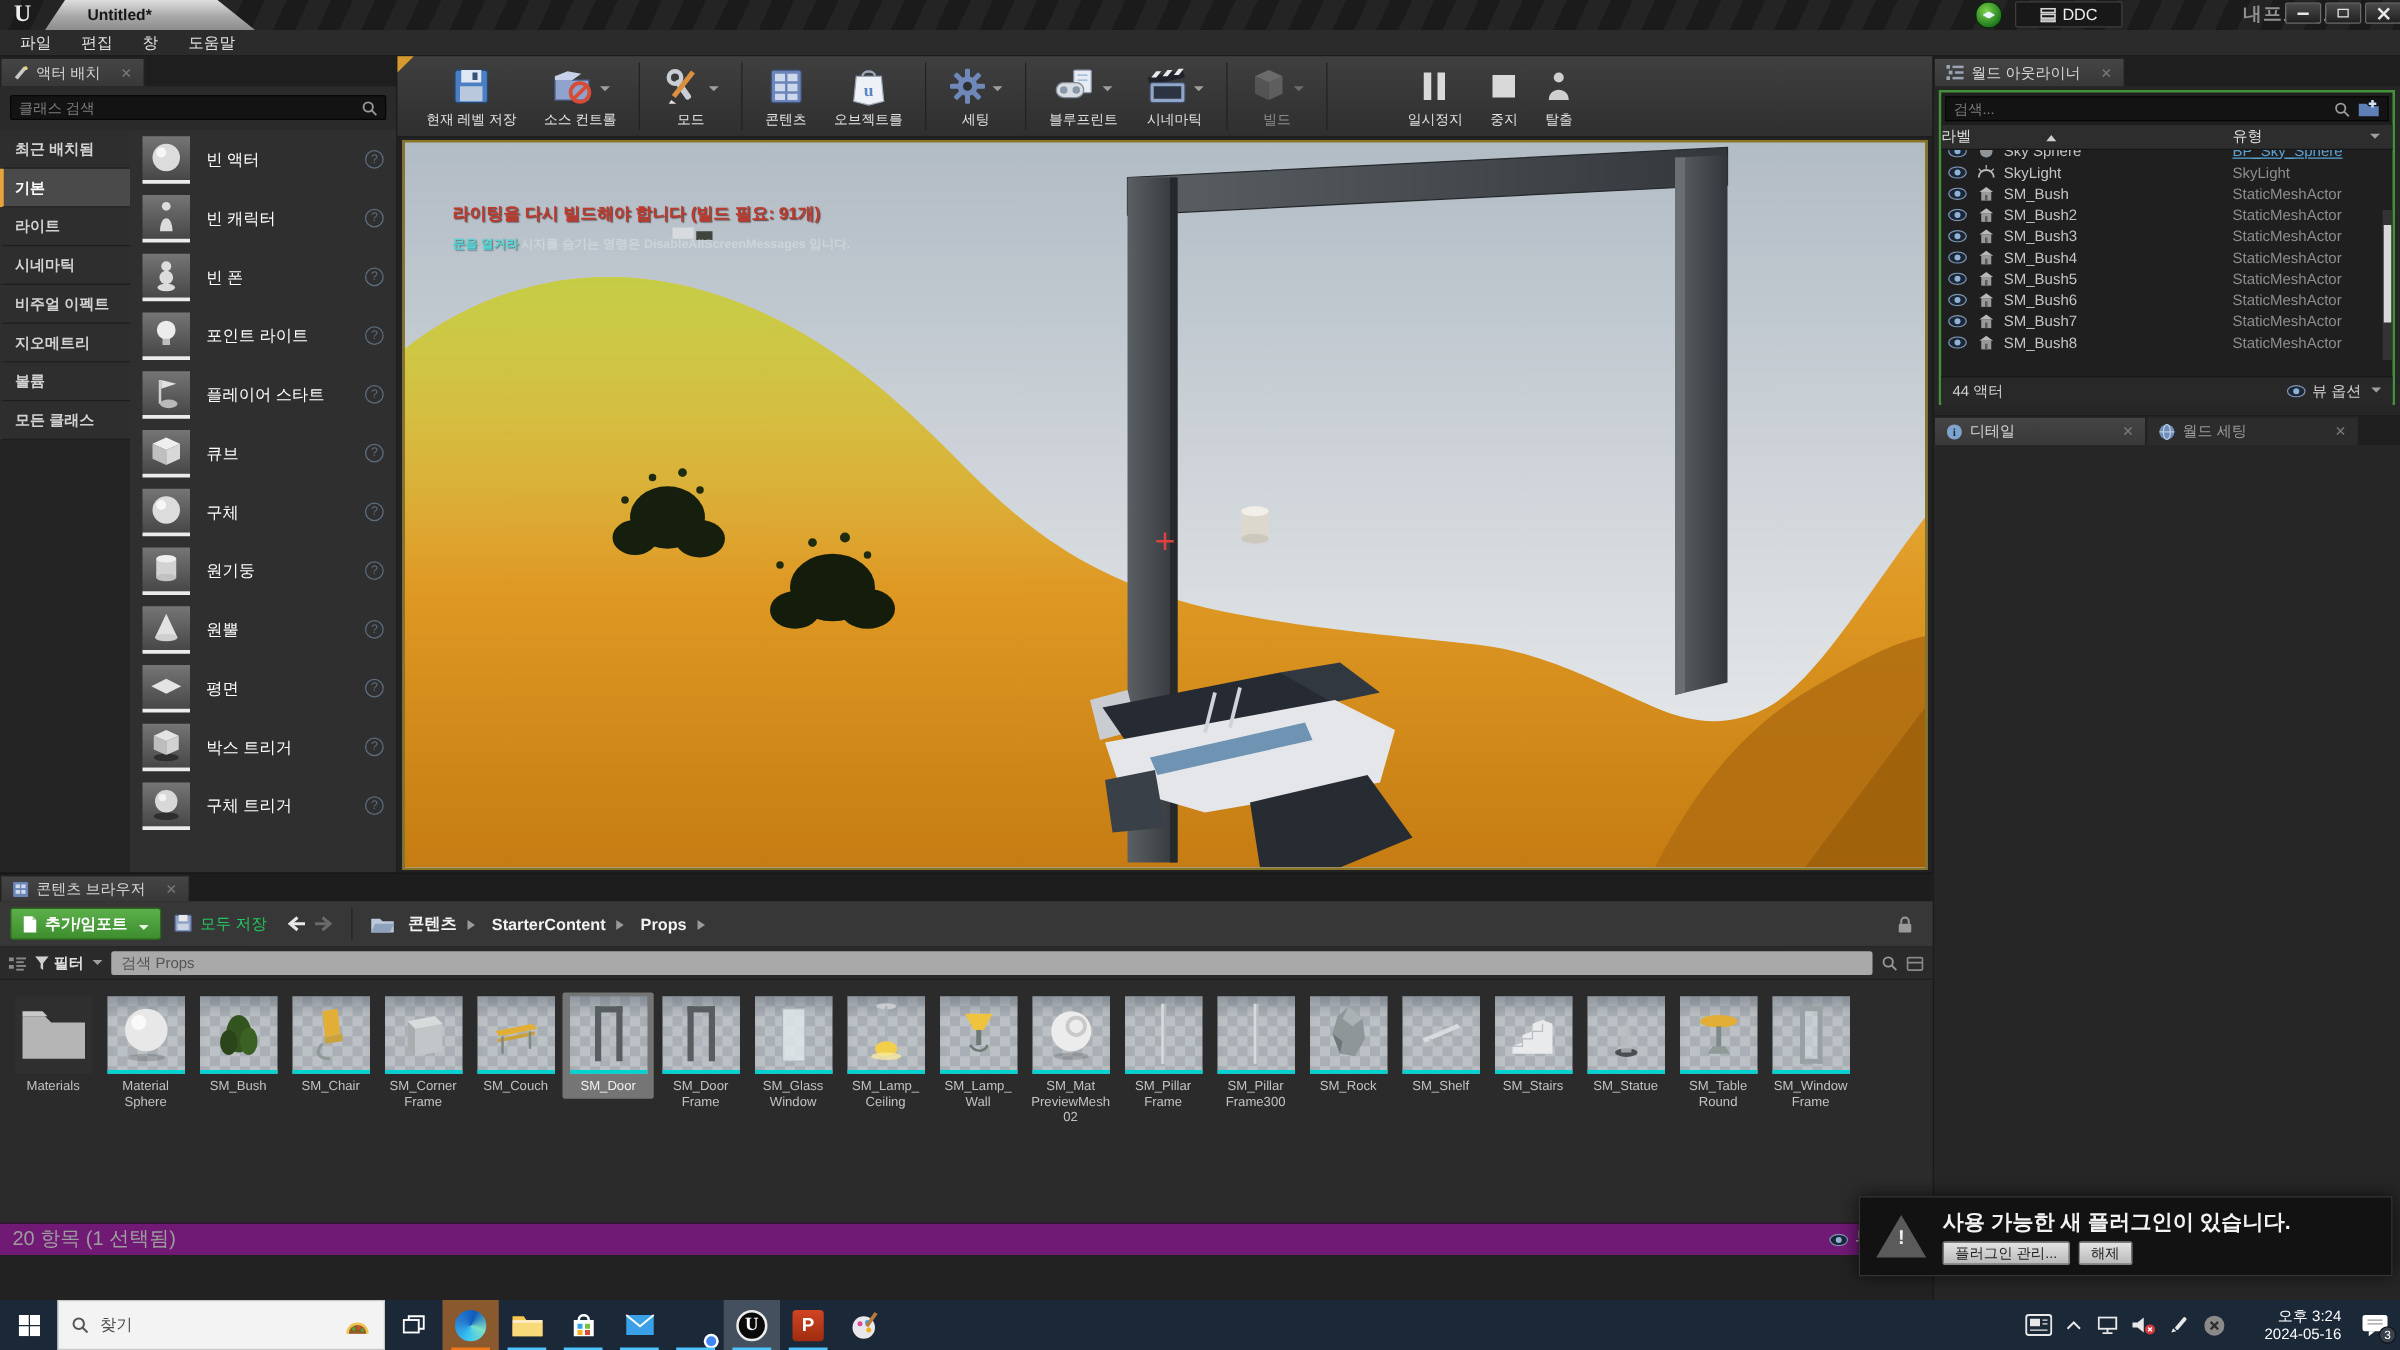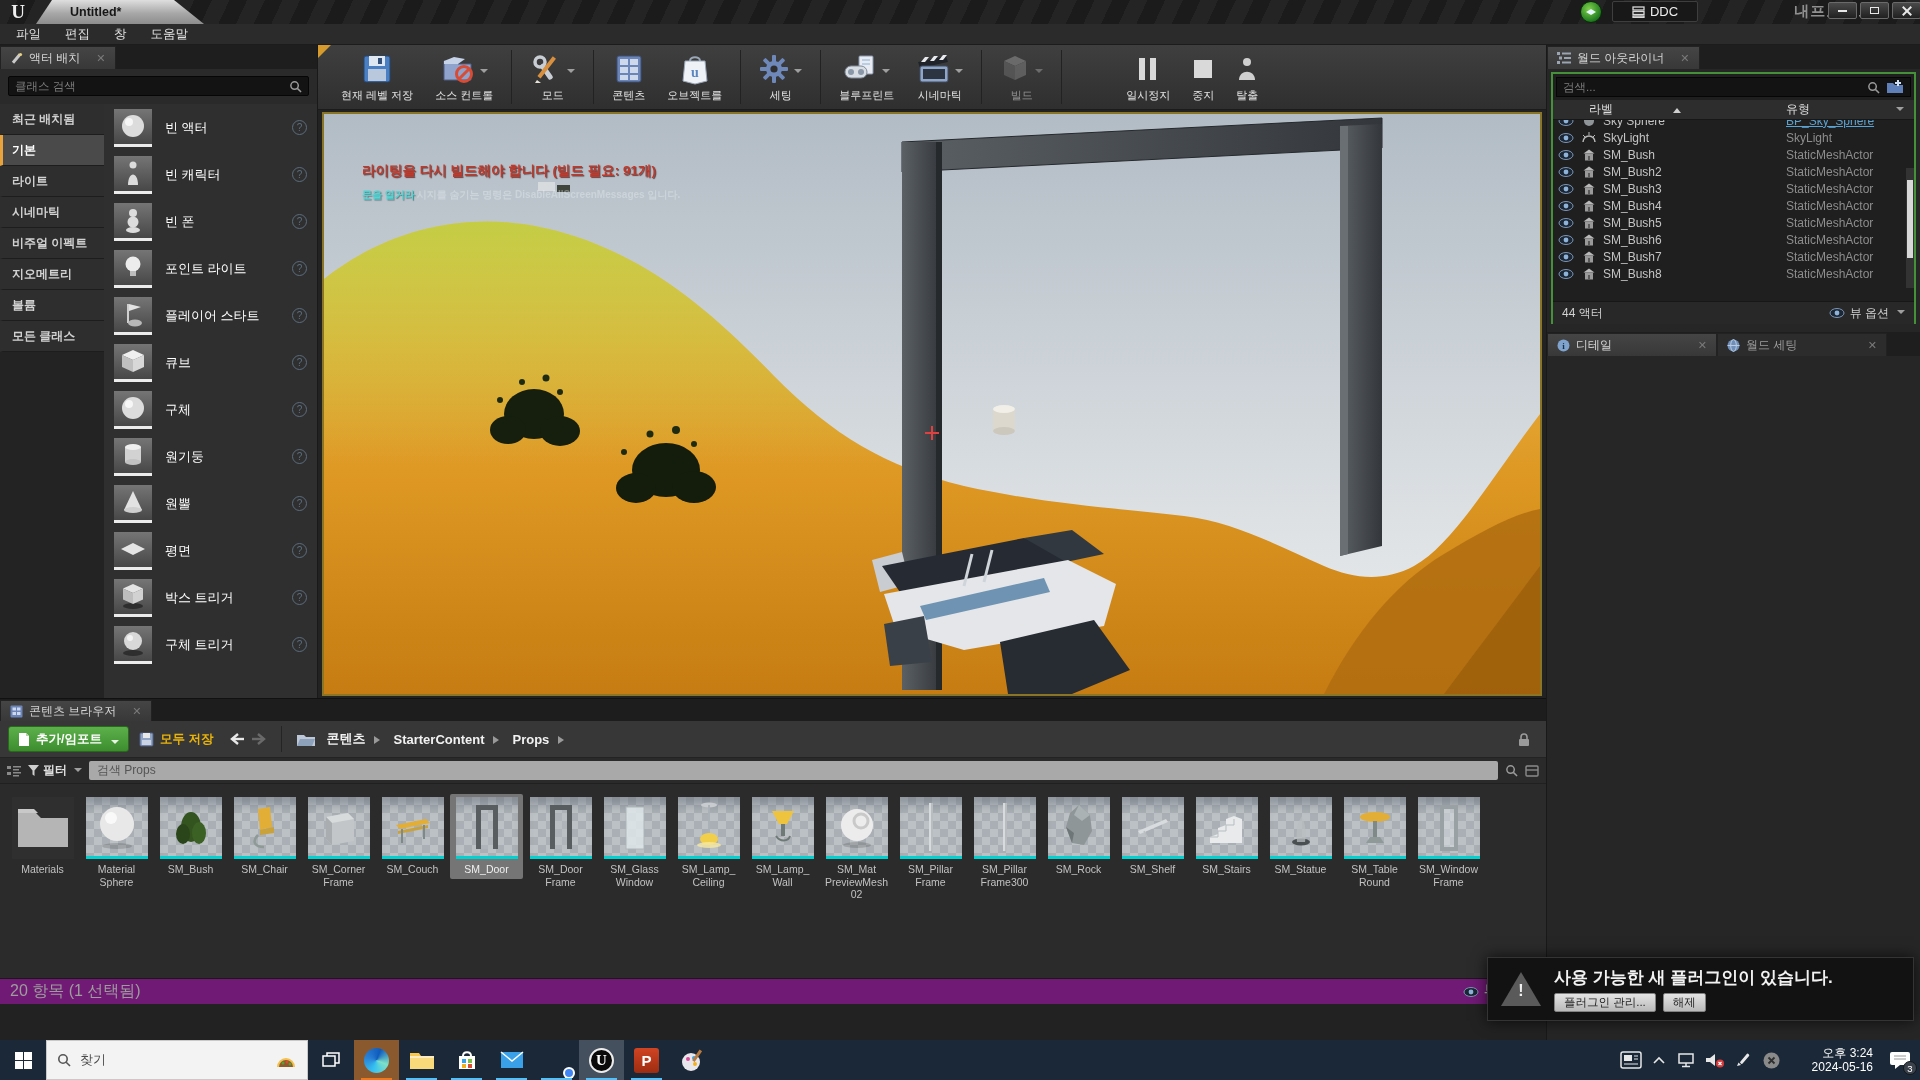--- a/index.html
+++ b/index.html
@@ -83,21 +83,21 @@
   .crosshair{left:601px;top:312px;width:14px;height:14px}
   .crosshair::before{content:"";position:absolute;left:0;top:6px;width:14px;height:2px;background:#e04040}
   .crosshair::after{content:"";position:absolute;left:6px;top:0;width:2px;height:14px;background:#e04040}
 
   
   .right-panel{left:1546px;top:45px;width:374px;height:995px;background:#262626;border-left:1px solid #191919}
   .out-box{margin:3px 4px 0 4px;border:2px solid #44913a;background:#1f1f1f;height:252px}
   .out-search{margin:3px;height:20px;background:#131313;border:1px solid #060606;display:flex;align-items:center;
     color:#7d7d7d;font-size:11.5px;padding:0 6px;gap:6px}
   .out-head{height:20px;background:#2d2d2d;border-bottom:1px solid #171717;display:flex;align-items:center;font-size:12px;color:#dedede}
-  .oh-label{flex:1;padding-left:36px;display:flex;align-items:center;gap:60px}
+  .oh-label{flex:1;display:flex;align-items:center;gap:60px}
   .tri-up{width:0;height:0;border:4px solid transparent;border-bottom:5px solid #cfcfcf;margin-bottom:3px}
   .oh-type{width:128px;display:flex;align-items:center;justify-content:space-between;padding-right:10px}
   .out-rows{position:relative;height:181px;overflow:hidden}
   .orow{height:17px;display:flex;align-items:center;font-size:12px}
   .orow .eyec{width:26px;display:flex;justify-content:center;flex:none}
   .orow .ric{width:20px;display:flex;justify-content:center;flex:none}
   .orow .rlbl{flex:1;color:#c4c4c4;padding-left:4px}
   .orow .rtype{width:128px;color:#8d8d8d}
   .orow .rtype.link{color:#5ba2d0;text-decoration:underline}
   .out-scroll{position:absolute;right:0;top:48px;width:8px;height:120px;background:#333}
@@ -110,21 +110,21 @@
     font-size:12.5px;color:#9b9b9b}
   .ptab.inactive{background:#2c2c2c;color:#9a9a9a}
 
   
   .cb{left:0;top:698px;width:1546px;height:306px;background:#2b2b2b;border-top:1px solid #111}
   .cb-tabbar{height:22px;background:#1d1d1d;display:flex;align-items:flex-end}
   .cb-header{height:37px;background:#373737;border-bottom:1px solid #232323;display:flex;align-items:center;gap:10px;padding:0 8px}
   .add-btn{height:26px;background:linear-gradient(#5cb04b,#3d8d2e);border:1px solid #2a691d;border-radius:3px;
     color:#fff;font-weight:bold;font-size:12.5px;display:flex;align-items:center;padding:0 9px;gap:6px}
   .add-btn .caret{border-top-color:#e8f4e4;margin-top:9px}
-  .saveall{display:flex;align-items:center;gap:6px;color:#eab308;font-size:12.5px;font-weight:bold}
+  .saveall{display:flex;align-items:flex-start;gap:6px;color:#22c55e;font-size:12.5px;font-weight:normal}
   .navarrows{display:flex;align-items:center;gap:4px;margin-left:6px}
   .vsep{width:1px;height:26px;background:#242424;margin:0 4px}
   .crumbs{display:flex;align-items:center;gap:9px;color:#f2f2f2;font-weight:bold;font-size:13px}
   .crumb-sep{width:0;height:0;border:4px solid transparent;border-left:6px solid #9a9a9a;margin-top:1px}
   .cb-lock{margin-left:auto;padding-right:8px}
   .cb-filter{height:26px;background:#2a2a2a;border-bottom:1px solid #202020;display:flex;align-items:center;gap:7px;padding:0 7px}
   .filter-lbl{display:flex;align-items:center;gap:4px;color:#e0e0e0;font-size:12px;font-weight:bold}
   .cb-search{flex:1;height:19px;background:#a9a9a9;border-radius:2px;color:#555;font-size:12px;
     display:flex;align-items:center;padding:0 8px}
   .tiles{display:flex;align-items:flex-start;padding:10px 0 0 6px;height:228px}

